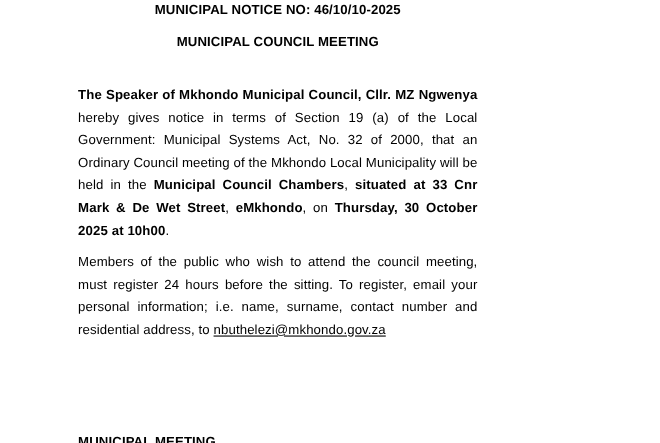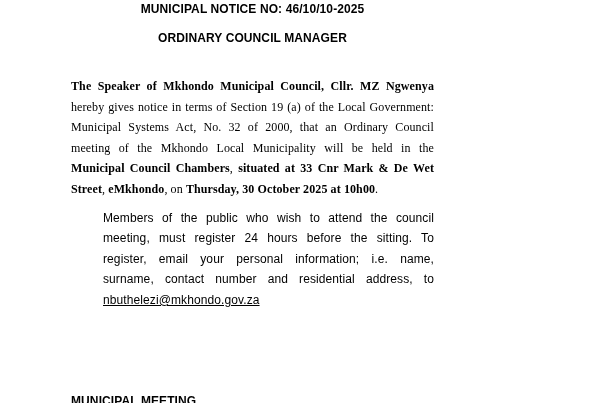--- a/index.html
+++ b/index.html
@@ -35,25 +35,23 @@
   }
   .para {
     margin: 0;
     font-size: 12px;
     line-height: 20.6px;
     text-align: justify;
     letter-spacing: 0.1px;
   }
   .para.first {
     margin-top: 31px;
-    font-family: Liberation Serif, serif;
   }
   .para.second {
     margin-top: 8px;
-    margin-left: 32px;
   }
   .b { font-weight: bold; }
   .email-link {
     color: #000000;
     text-decoration: underline;
     cursor: pointer;
   }
   .signature {
     margin-top: 82px;
     font-size: 12px;
@@ -62,21 +60,21 @@
     letter-spacing: 0.1px;
   }
 </style>
 </head>
 <body>
 
 <div class="doc">
 
   <h1 class="title">MUNICIPAL NOTICE NO: 46/10/10-2025</h1>
 
-  <h2 class="title second">ORDINARY COUNCIL MANAGER</h2>
+  <h2 class="title second">MUNICIPAL COUNCIL MEETING</h2>
 
   <p class="para first"><span class="b">The Speaker of Mkhondo Municipal Council, Cllr. MZ Ngwenya </span><span>hereby gives notice in terms of Section 19 (a) of the Local Government: Municipal Systems Act, No. 32 of 2000, that an Ordinary Council meeting of the Mkhondo Local Municipality will be held in the </span><span class="b">Municipal Council Chambers</span><span>, </span><span class="b">situated at 33 Cnr Mark &amp; De Wet Street</span><span>, </span><span class="b">eMkhondo</span><span>, on </span><span class="b">Thursday, 30 October 2025 at 10h00</span><span>.</span></p>
 
   <p class="para second"><span>Members of the public who wish to attend the council meeting, must register 24 hours before the sitting. To register, email your personal information; i.e. name, surname, contact number and residential address, to </span><span class="email-link">nbuthelezi@mkhondo.gov.za</span></p>
 
   <div class="signature">
     <div>MUNICIPAL MEETING</div>
   </div>
 
 </div>

